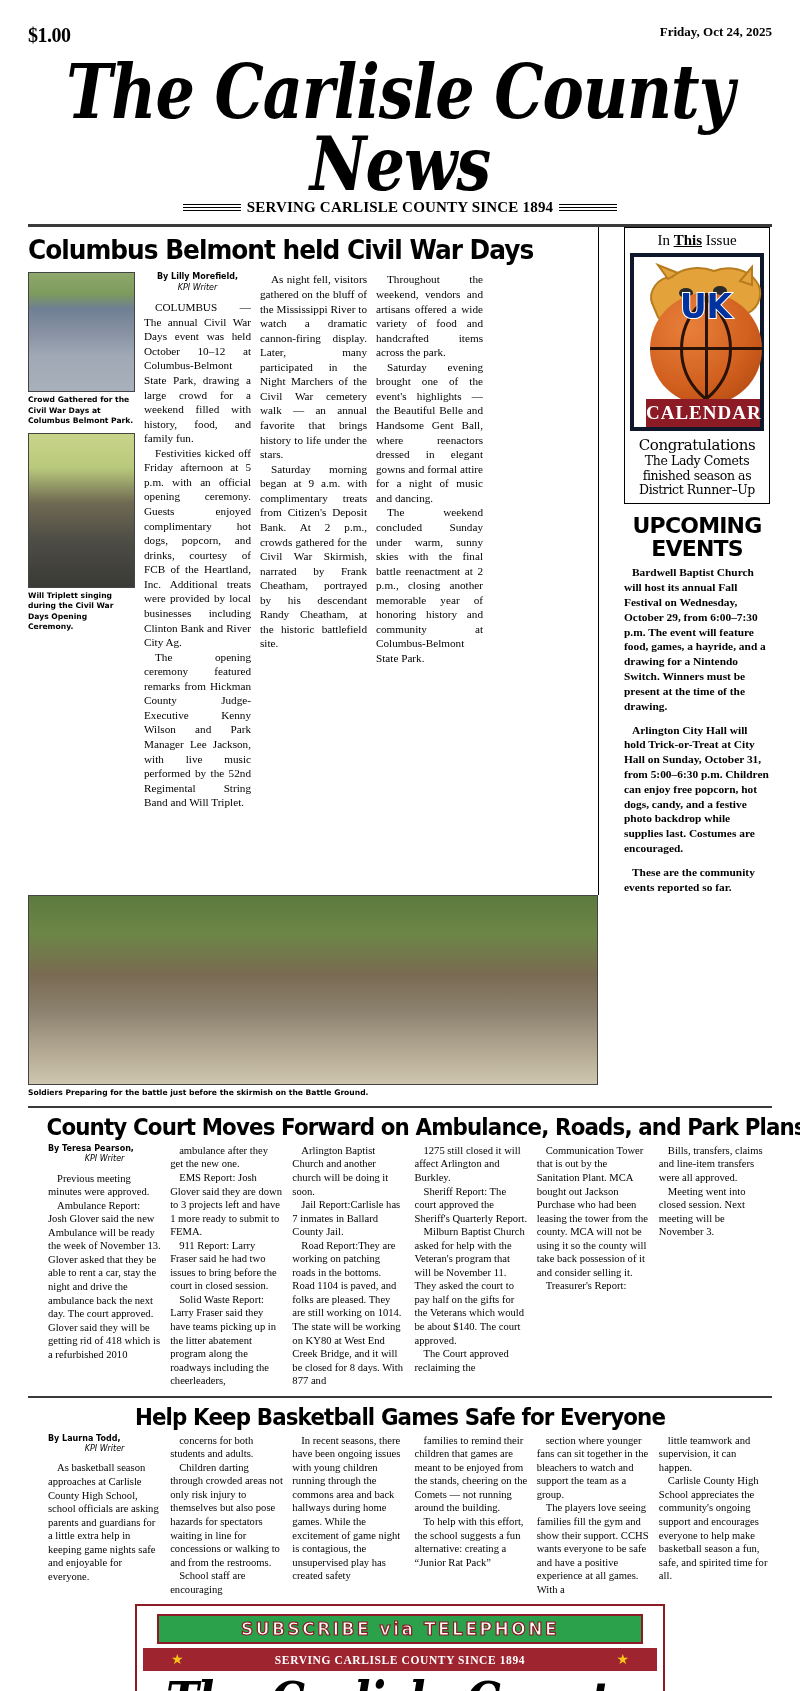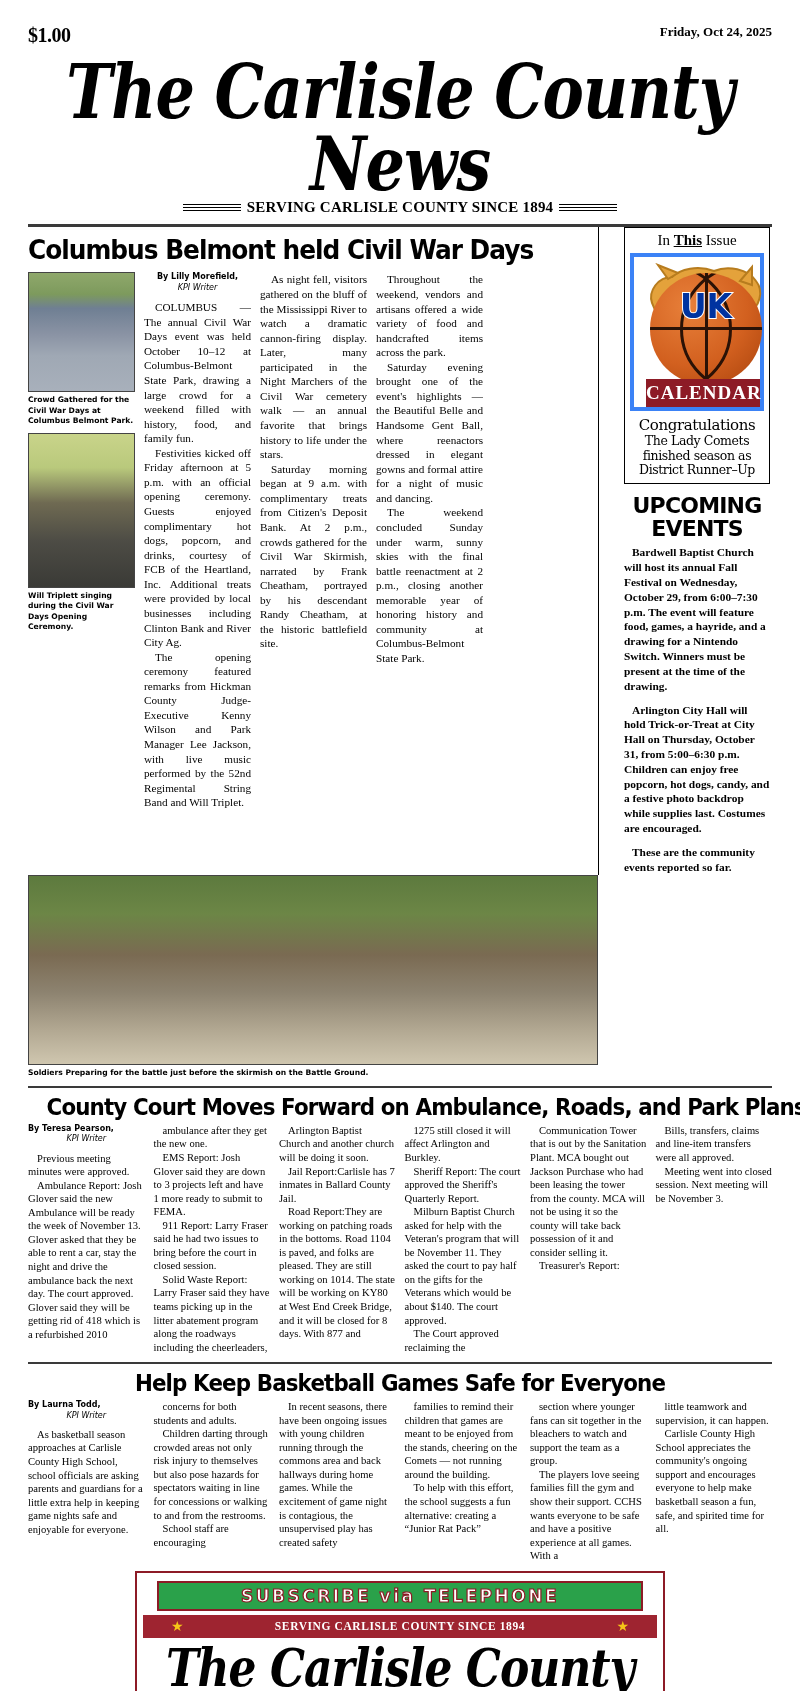--- a/index.html
+++ b/index.html
@@ -60,21 +60,21 @@
 
   .photo { width: 100%; border: 1px solid #444; display: block; }
   .cap { font-family: "DejaVu Sans", sans-serif; font-weight: bold;
          font-size: 7.6px; line-height: 1.35; margin: 3px 0 7px 0; }
 
   
   .itibox { border: 1.5px solid #000; padding: 4px 5px 5px 5px; }
   .iti-head { font-family: "Liberation Serif", serif; font-size: 15px;
               text-align: center; margin-bottom: 4px; }
   .iti-head b { text-decoration: underline; font-weight: bold; }
-  .cal-img { width: 100%; height: 158px; background: #3b82f6;
+  .cal-img { width: 100%; height: 178px; background: #0f172a;
              position: relative; overflow: hidden; }
   .cal-inner { position: absolute; inset: 4px; background: #fff; }
   .cat { position: absolute; left: 10px; top: 6px; width: 122px; height: 78px; }
   .bball { position: absolute; left: 16px; bottom: 22px; width: 112px; height: 112px;
            border-radius: 50%;
            background: radial-gradient(circle at 35% 30%, #e8803a 0%, #d2601f 55%, #a8420c 100%);
            overflow: hidden; }
   .bball::before, .bball::after { content:""; position: absolute; background: #2a1206; }
   .bball::before { left: 50%; top: 0; width: 3px; height: 100%; margin-left: -1.5px; }
   .bball::after { top: 50%; left: 0; height: 3px; width: 100%; margin-top: -1.5px; }
@@ -97,21 +97,21 @@
   p.rt { font-size: 11.4px; line-height: 1.30; text-indent: 8px; font-weight: bold; }
   p.rt + p.rt { margin-top: 9px; }
 
   
   .sec-rule { border-top: 2px solid #3a3a3a; margin: 8px 0 0 0; }
   .sec-head {
     font-family: "DejaVu Sans", sans-serif; font-weight: bold;
     font-size: 22.5px; text-align: center; letter-spacing: -0.9px;
     transform: scaleX(0.95); margin: 6px 0 4px 0; white-space: nowrap;
   }
-  .body5 { display: flex; gap: 9px; }
+  .body5 { display: flex; gap: 9px; margin-left: 20px; }
   .b5col { width: 136px; }
   p.ct { font-size: 10.6px; line-height: 1.28; text-align: left; text-indent: 9px; }
 
   
   .ad { margin-top: 8px; width: 530px; margin-left: auto; margin-right: auto;
         border: 2px solid #8d1b26; background: #fff; padding: 6px;
         position: relative; }
   .ad-green { background: #2aa14a; border: 2px solid #8d1b26; margin: 2px 14px 0 14px;
               text-align: center; padding: 3px 0; }
   .ad-green span { font-family: "DejaVu Sans", sans-serif; font-weight: bold;
@@ -228,21 +228,21 @@
         <div class="congrats-sub">The Lady Comets</div>
         <div class="congrats-sub">finished season as</div>
         <div class="congrats-sub">District Runner–Up</div>
       </div>
 
       <div class="upcoming">
         <div>UPCOMING</div>
         <div>EVENTS</div>
       </div>
       <p class="rt">Bardwell Baptist Church will host its annual Fall Festival on Wednesday, October 29, from 6:00–7:30 p.m. The event will feature food, games, a hayride, and a drawing for a Nintendo Switch. Winners must be present at the time of the drawing.</p>
-      <p class="rt">Arlington City Hall will hold Trick-or-Treat at City Hall on Thursday, October 31, from 5:00–6:30 p.m. Children can enjoy free popcorn, hot dogs, candy, and a festive photo backdrop while supplies last. Costumes are encouraged.</p>
+      <p class="rt">Arlington City Hall will hold Trick-or-Treat at City Hall on Sunday, October 31, from 5:00–6:30 p.m. Children can enjoy free popcorn, hot dogs, candy, and a festive photo backdrop while supplies last. Costumes are encouraged.</p>
       <p class="rt">These are the community events reported so far.</p>
     </div>
   </div>
 
   <div style="width:570px">
     <div class="photo ph-soldiers"></div>
     <div class="cap">Soldiers Preparing for the battle just before the skirmish on the Battle Ground.</div>
   </div>
 
   <div class="sec-rule"></div>

